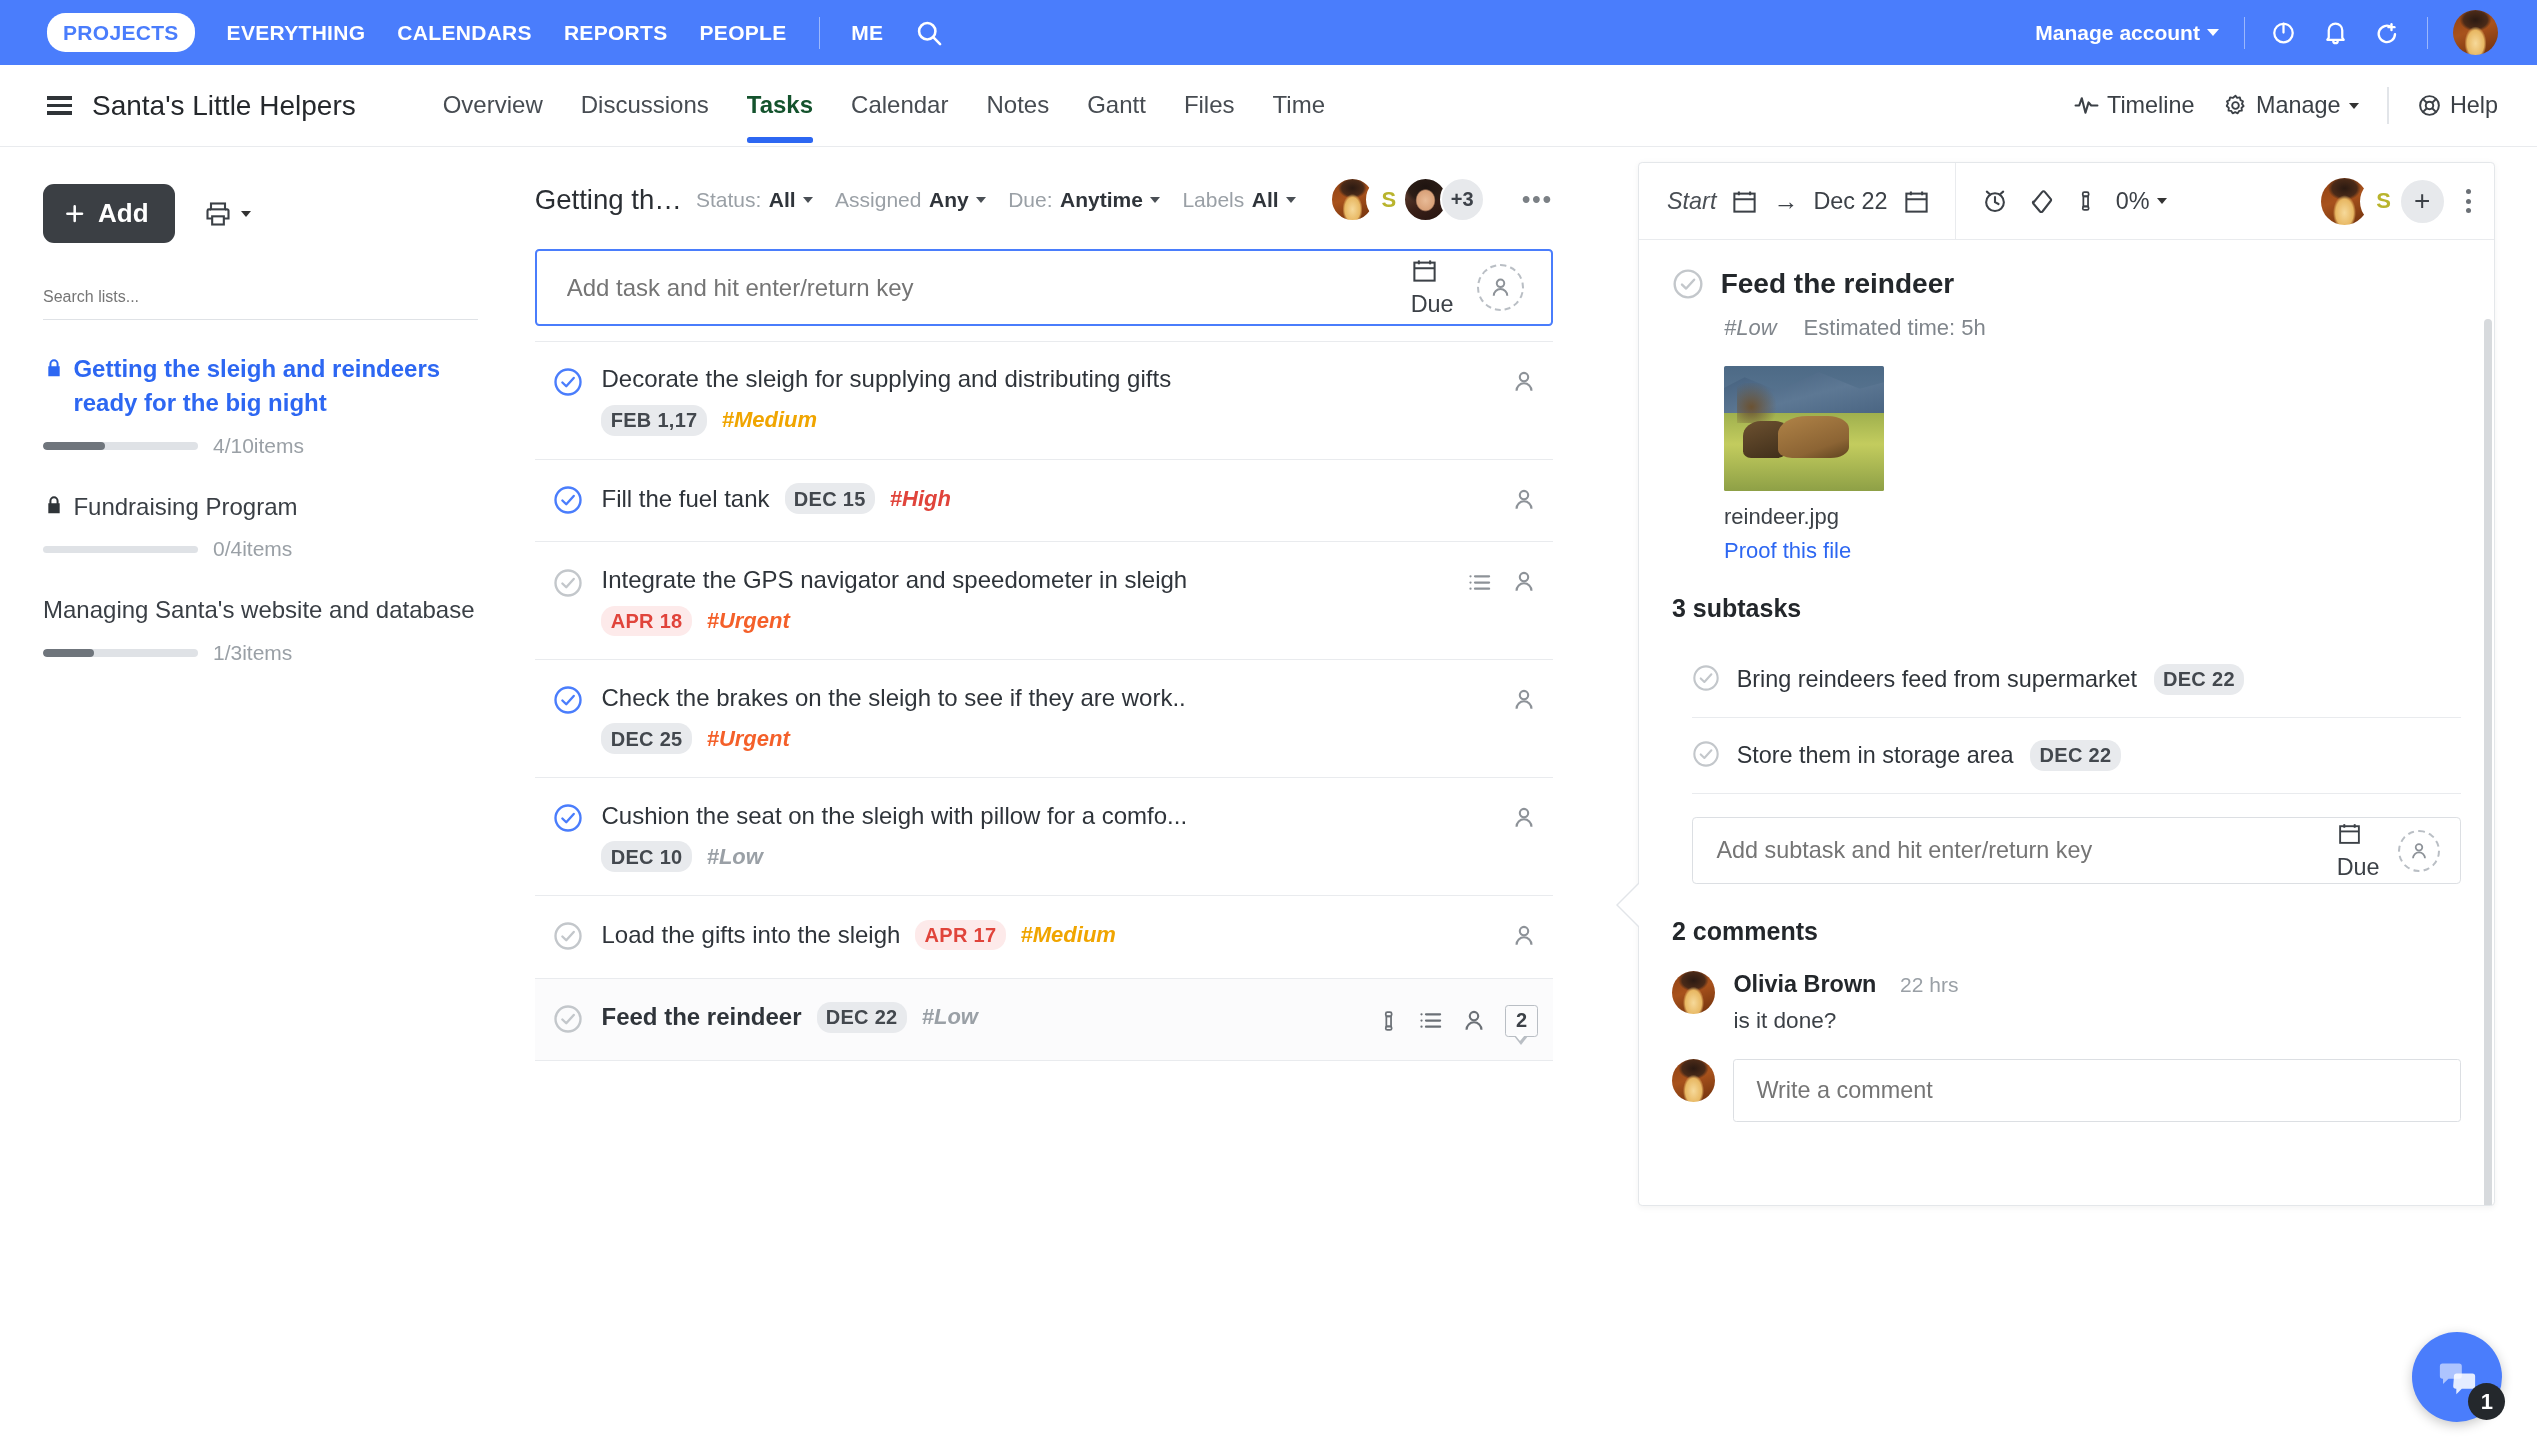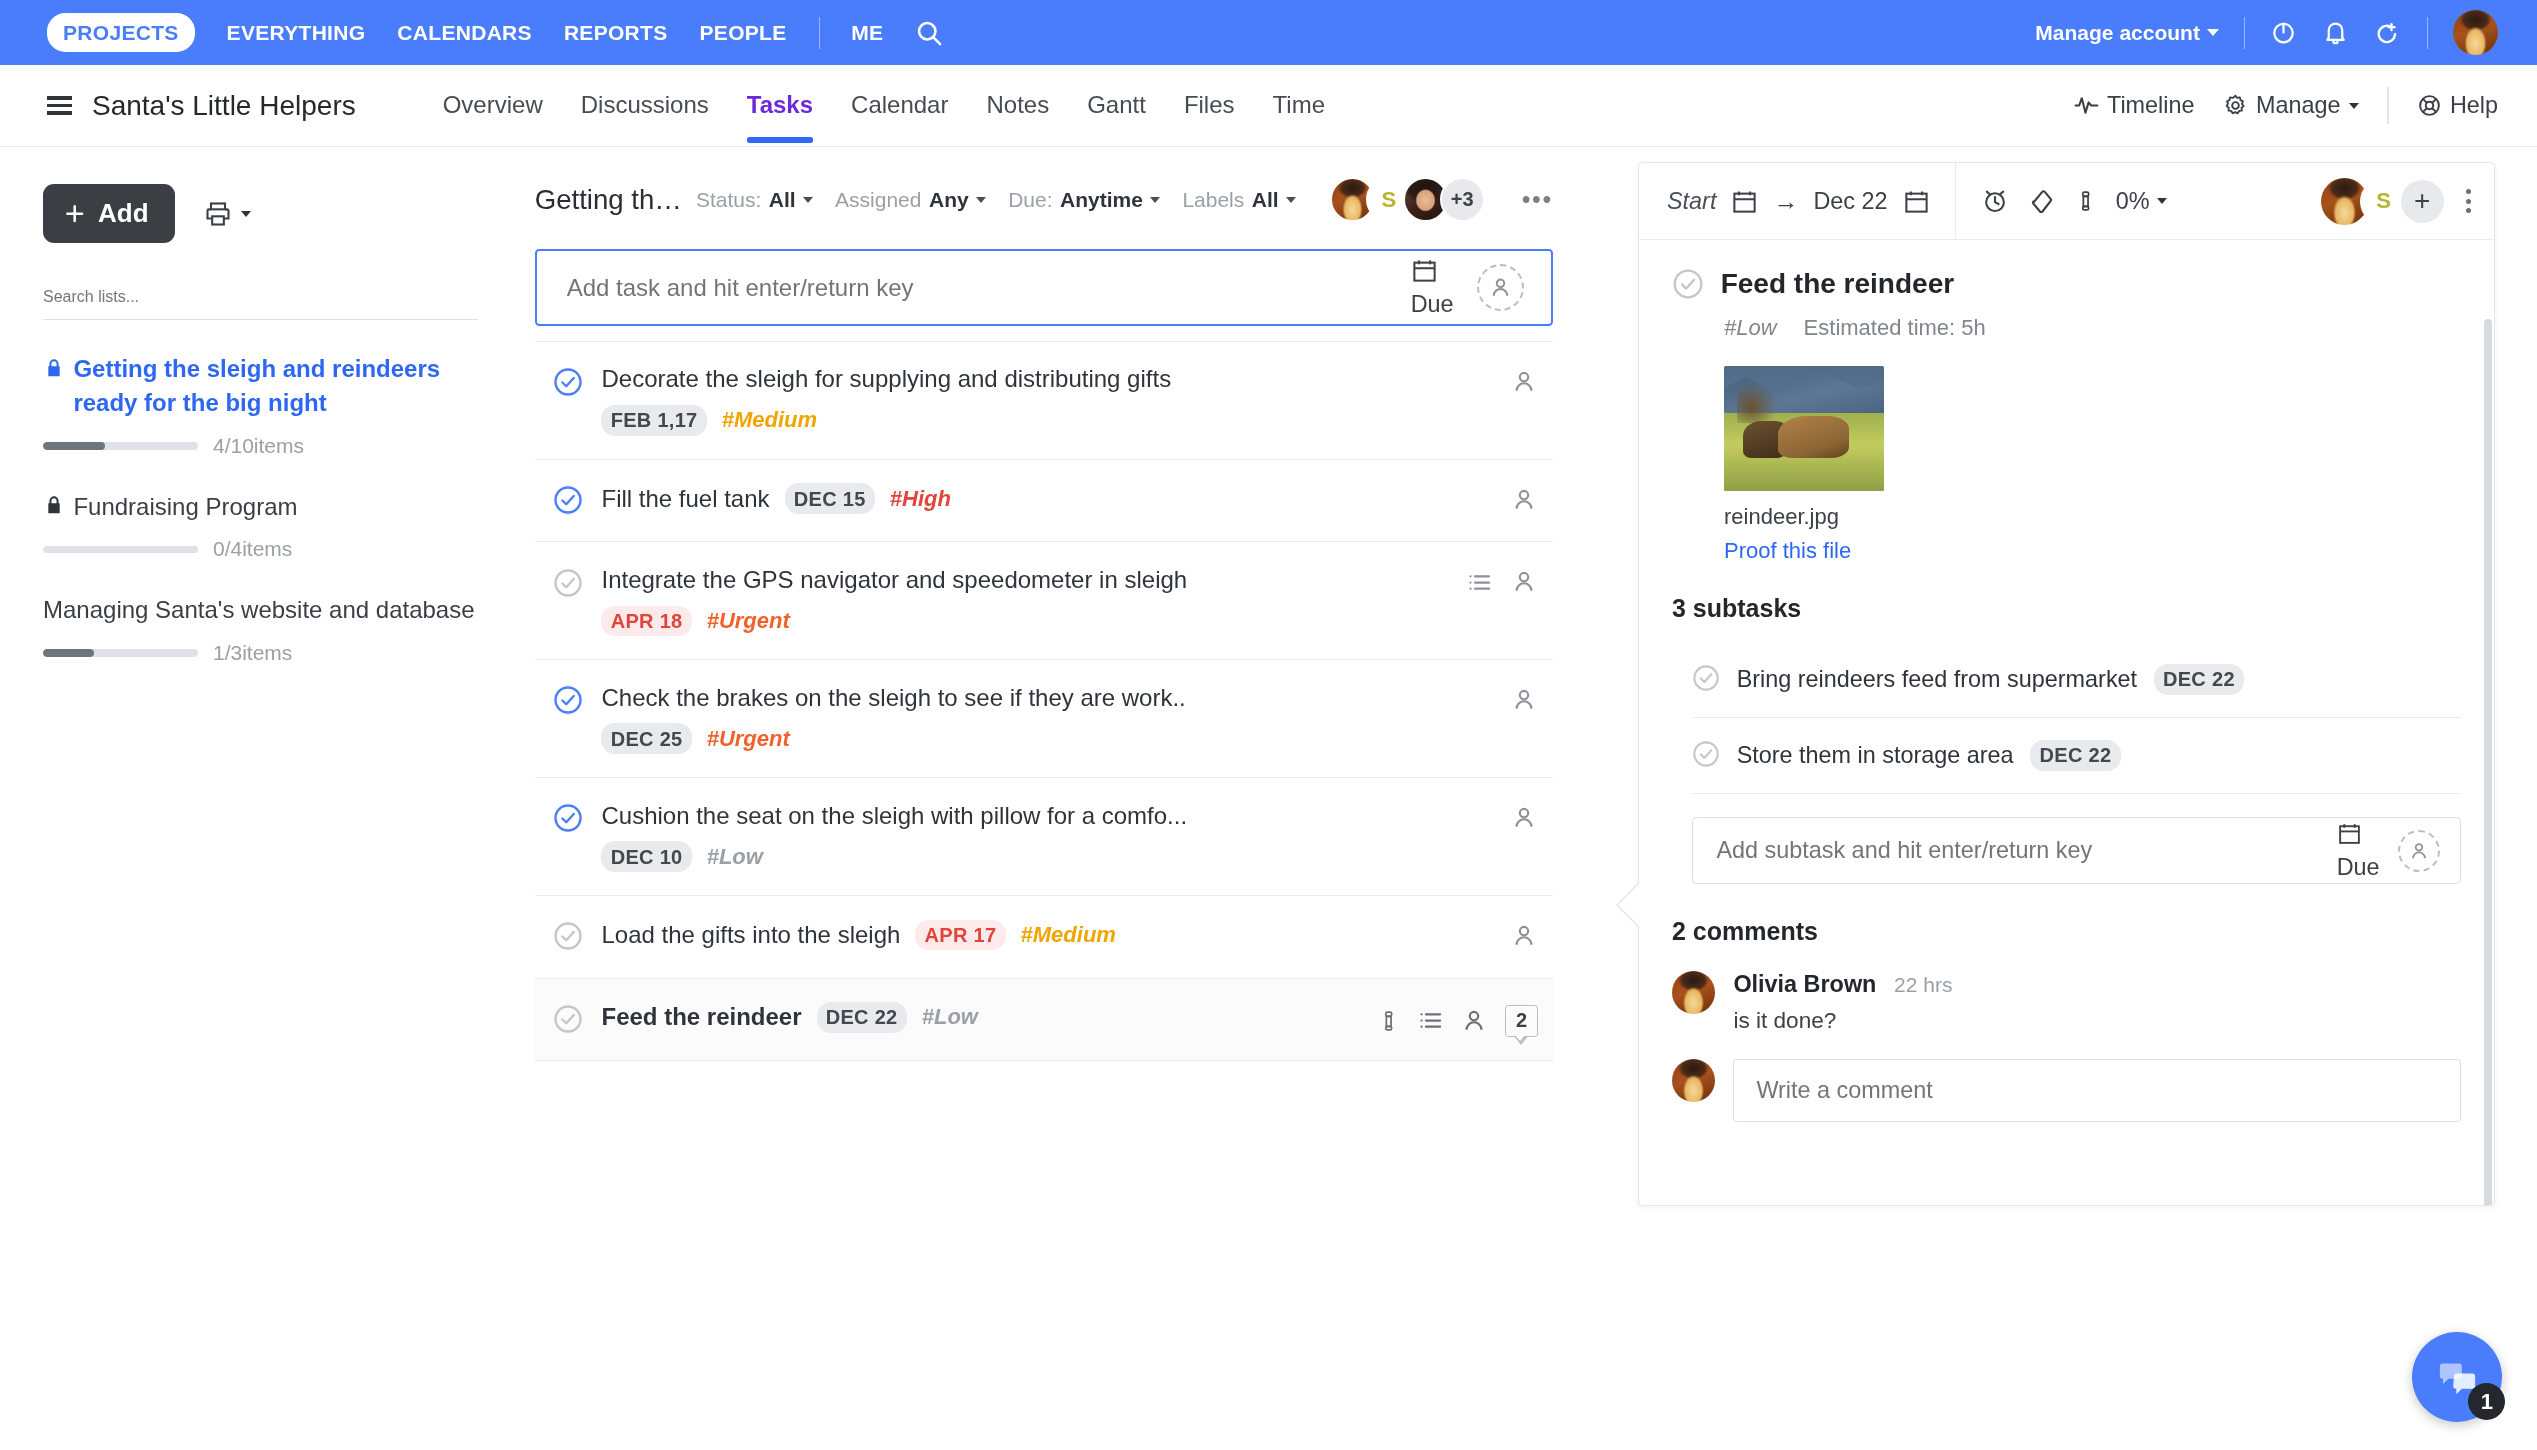--- a/index.html
+++ b/index.html
@@ -74,21 +74,21 @@
   }
   .hamburger { display:flex; flex-direction:column; gap:4.2px; cursor:pointer; margin-right: 20px; }
   .hamburger i { display:block; width: 25px; height: 3.3px; background: #2f3438; }
   .proj-title { font-size: 28px; color: #25282c; white-space: nowrap; }
   .proj-tabs { display: flex; align-items: center; gap: 38px; margin-left: 87px; }
   .ptab {
     font-size: 24px; color: #474c52; cursor: pointer;
     position: relative; padding-bottom: 23.4px; top: 11.7px;
     white-space: nowrap;
   }
-  .ptab.active { color: #6d28d9; font-weight: 700; }
+  .ptab.active { color: #14532d; font-weight: 700; }
   .ptab.active::after {
     content: ""; position: absolute; left: 0; right: 0; bottom: 0;
     height: 5.8px; background: #2d67f2; border-radius: 2.5px;
   }
   .hdr-right { margin-left: auto; display: flex; align-items: center; gap: 28px; }
   .hdr-btn { display:flex; align-items:center; gap:8.4px; font-size: 23.4px; color: #3b4046; cursor:pointer; white-space: nowrap; }
   .hdr-sep { width: 1.7px; height: 37px; background: #e2e5e9; }
 
   
   .body-wrap { display: flex; height: calc(1451px - 65px - 84px); }
@@ -252,21 +252,21 @@
     height: 67px; display: flex; align-items: center; padding: 0 20px 0 23.4px;
   }
   .addsub input { flex:1 1 auto; border:none; outline:none; font-size: 23.4px; color: #8c9196; background: transparent;
     font-family: "Liberation Sans", sans-serif; min-width: 0; }
   .assign-circle.sm { width: 42px; height: 42px; margin-left: 18.4px; }
 
   .comments { margin: 33px 33px 0 33px; }
   .c-title { font-size: 25px; font-weight: 700; color: #23272b; }
   .c-row { display: flex; gap: 18.4px; margin-top: 25px; }
   .c-name { font-size: 23.4px; font-weight: 700; color: #23272b; }
-  .c-time { font-size: 21px; color: #9aa0a6; margin-left: 14px; }
+  .c-time { font-size: 21px; color: #9aa0a6; margin-left: 20px; }
   .c-text { font-size: 22.6px; color: #3c4147; margin-top: 10px; }
   .c-input {
     flex: 1 1 auto; border: 1.7px solid #dcdfe3; border-radius: 3.3px; height: 63px;
     display: flex; align-items: center; padding: 0 22px; min-width: 0;
   }
   .c-input input { flex: 1 1 auto; border:none; outline:none; font-size: 23.4px; color: #8c9196; background: transparent;
     font-family: "Liberation Sans", sans-serif; min-width: 0; }
   .scrollbar { position: absolute; right: 2.5px; top: 79px; width: 7.5px; height: 927px; background: #d7dadd; border-radius: 4.2px; }
 
   

